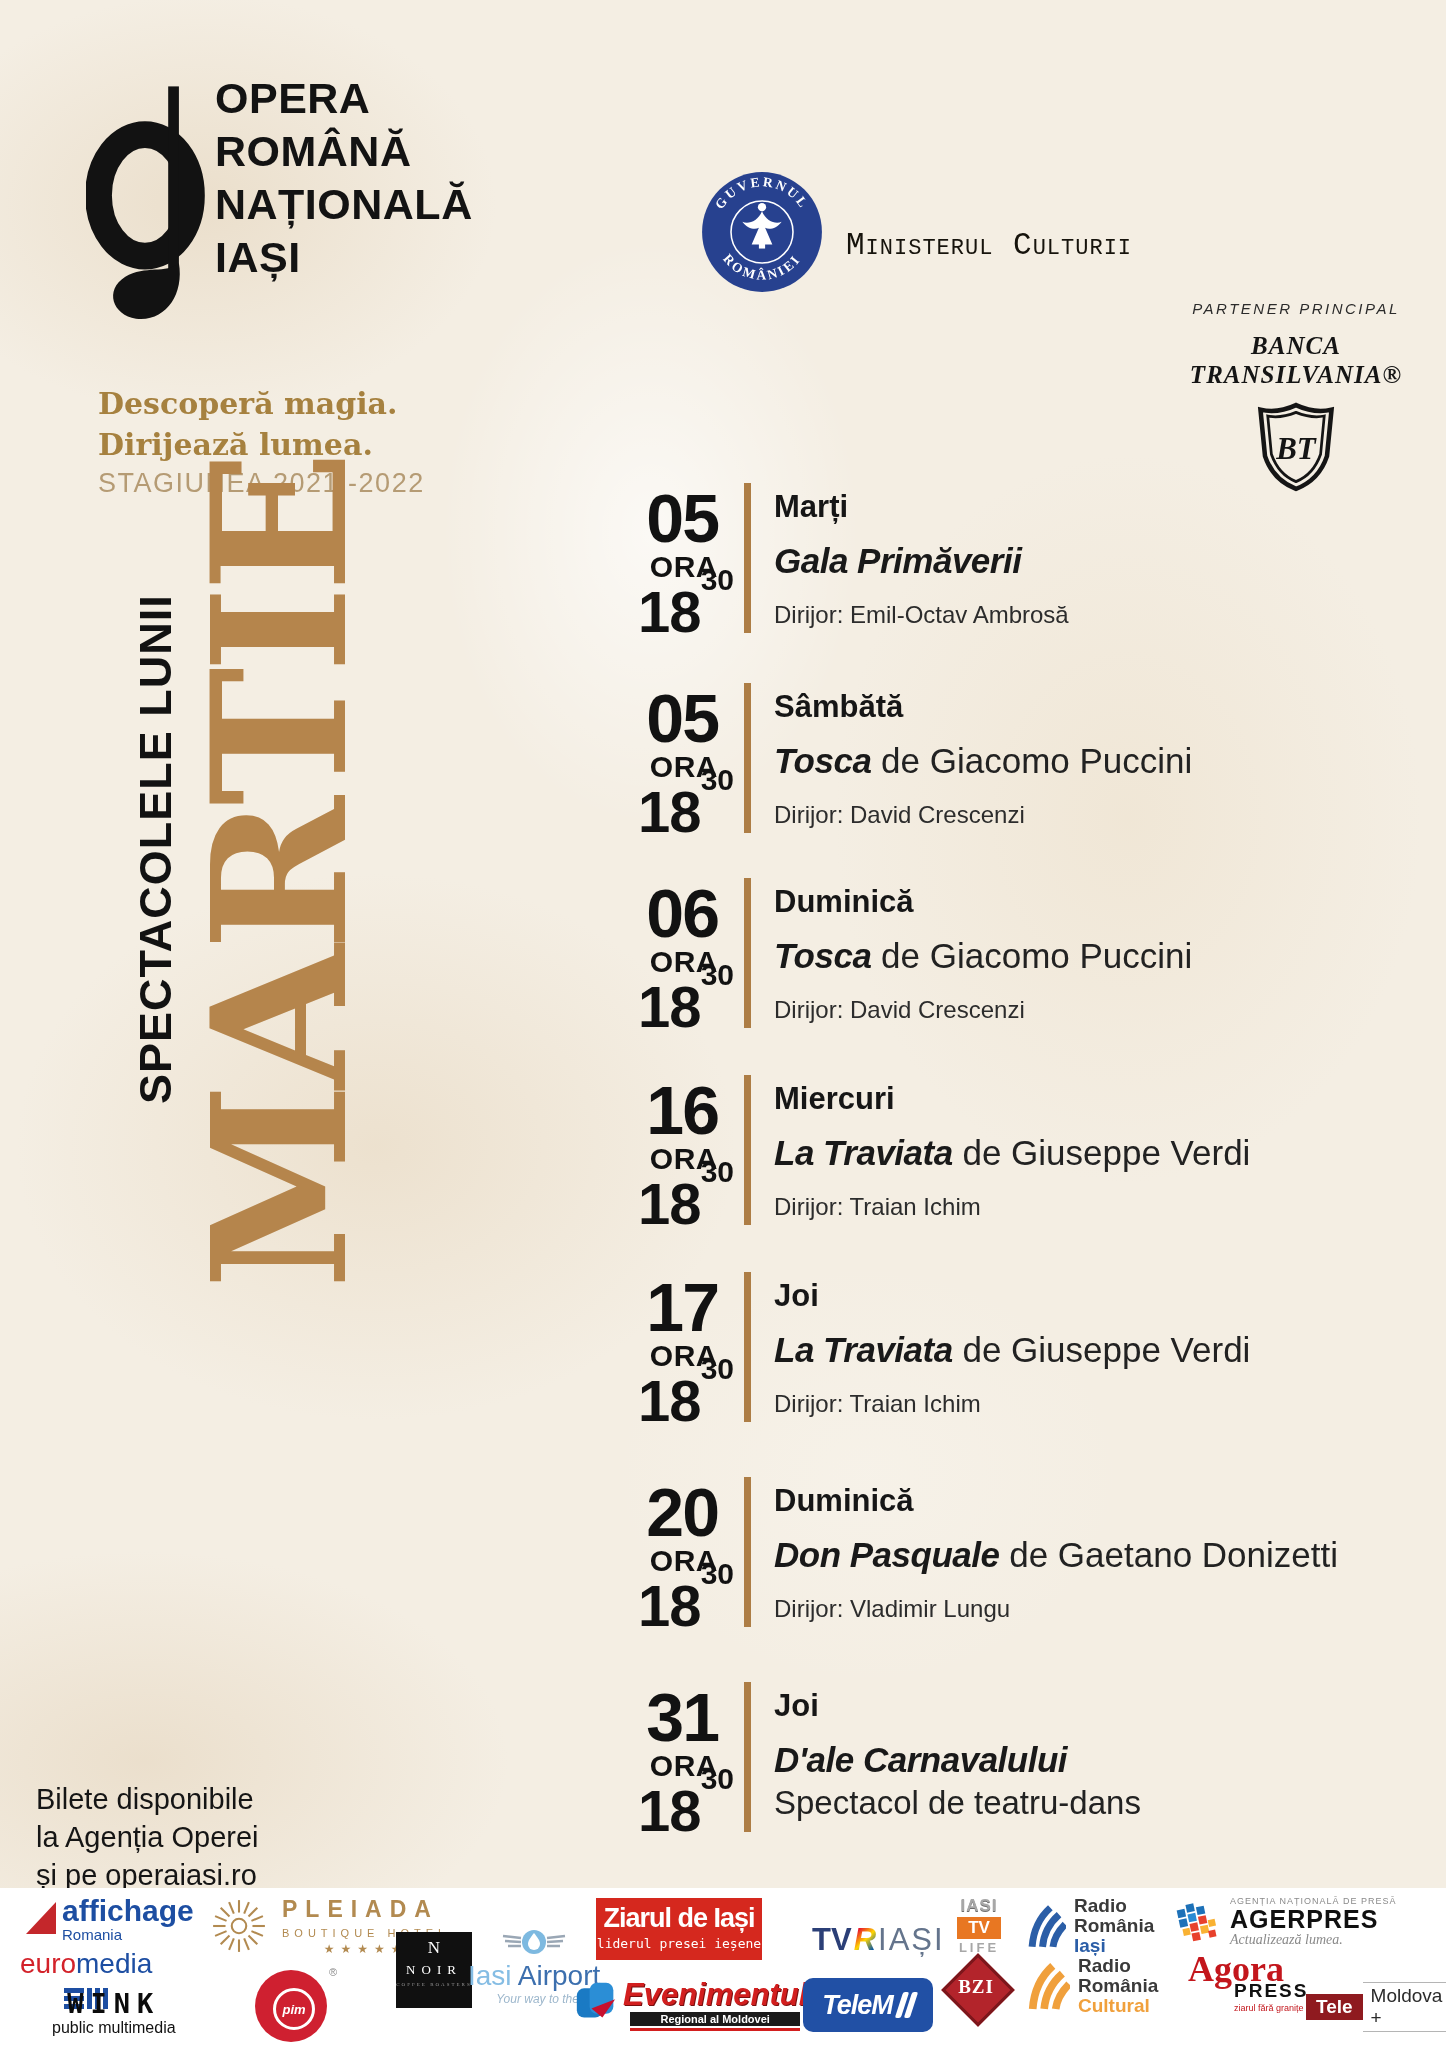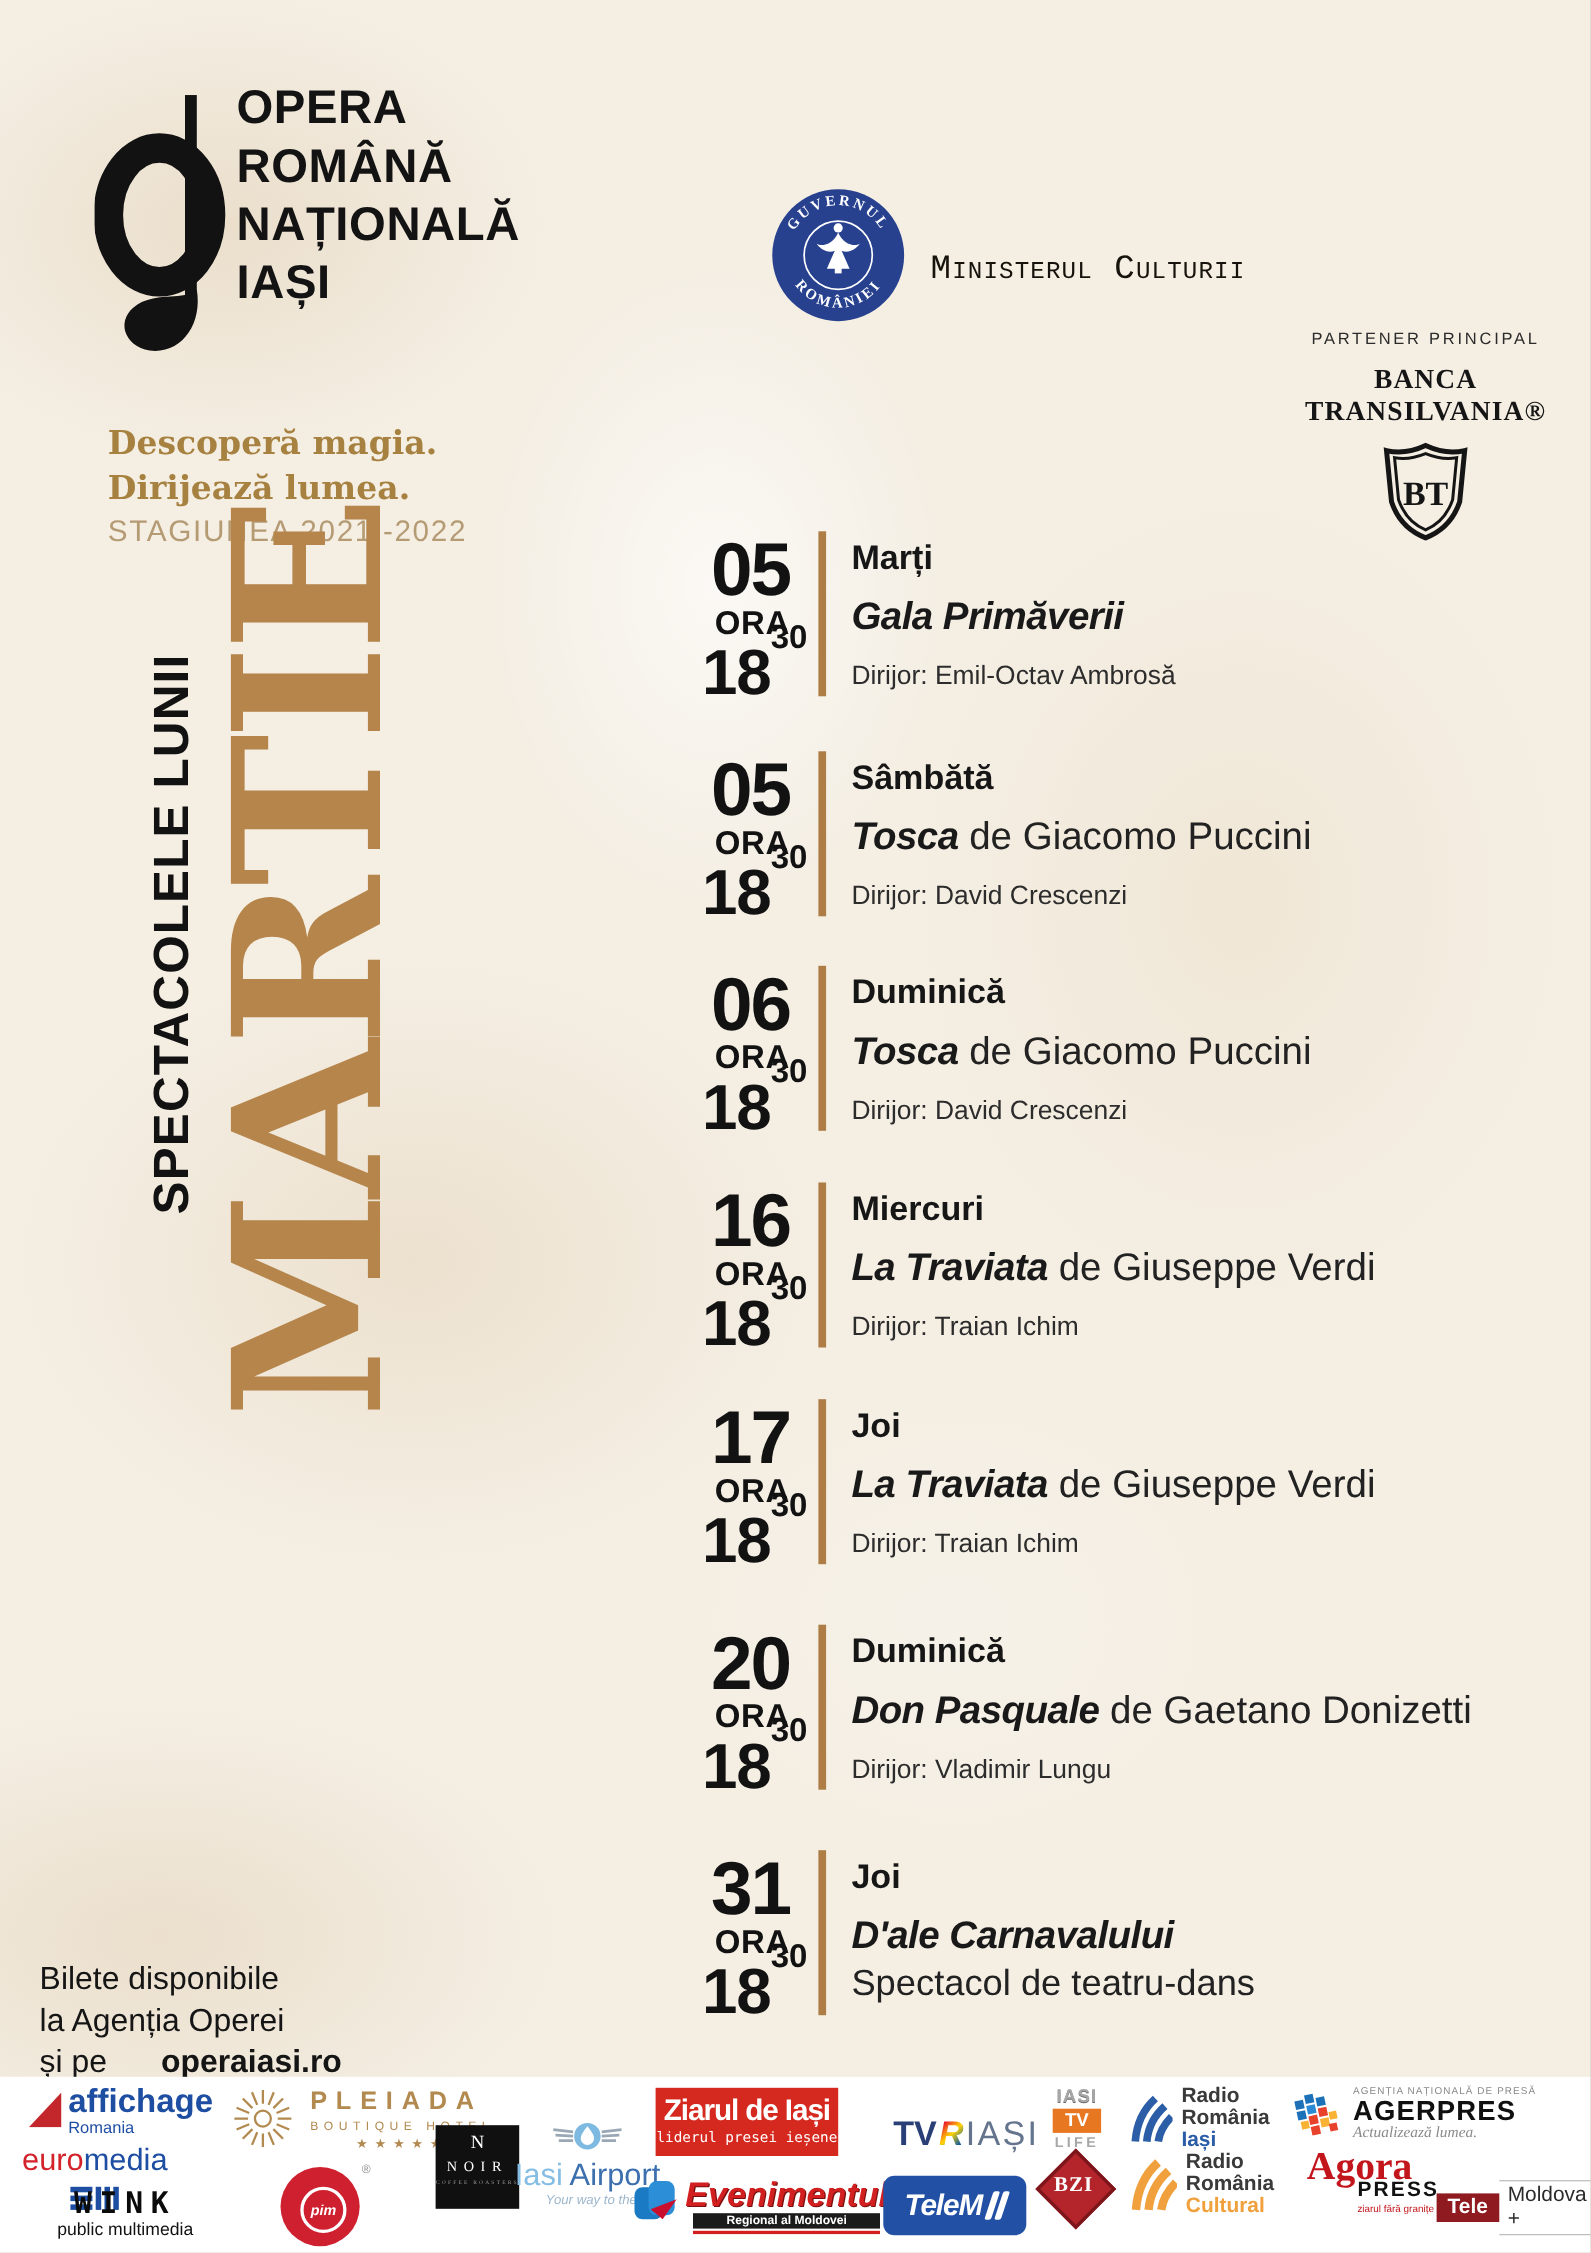--- a/index.html
+++ b/index.html
@@ -11,21 +11,21 @@
       radial-gradient(ellipse 300px 420px at 45% 26%, rgba(255,255,255,.65), rgba(255,255,255,0) 70%),
       radial-gradient(ellipse 500px 380px at 26% 56%, rgba(229,212,186,.5), rgba(229,212,186,0) 72%),
       radial-gradient(ellipse 420px 520px at 78% 40%, rgba(236,223,201,.5), rgba(236,223,201,0) 70%),
       radial-gradient(ellipse 520px 300px at 10% 86%, rgba(224,205,177,.45), rgba(224,205,177,0) 70%),
       radial-gradient(ellipse 360px 300px at 60% 72%, rgba(248,244,236,.6), rgba(248,244,236,0) 70%);}
   .abs{position:absolute;}
 
   
   .opera-title{left:215px;top:72px;font-size:43px;line-height:53px;font-weight:800;letter-spacing:.5px;color:#131313;}
   .ministry{left:846px;top:228px;font-family:Liberation Mono, monospace;font-variant:small-caps;font-size:31px;letter-spacing:1px;color:#16130c;}
-  .partner{left:1150px;top:300px;width:292px;text-align:center;}
+  .partner{left:1150px;top:300px;width:292px;text-align:center;font-style:italic;}
   .partner-label{font-size:15px;letter-spacing:2.5px;color:#2b2b2b;}
   .partner-name{margin-top:14px;font-family:"Liberation Serif",serif;font-weight:800;font-size:25px;line-height:29px;letter-spacing:1px;color:#151515;}
   .bt-shield{margin-top:12px;}
 
   
   .tagline{left:98px;top:383px;font-family:"DejaVu Serif",serif;font-weight:800;font-size:30px;line-height:41px;color:#a6813f;}
   .season{left:98px;top:468px;font-size:27px;letter-spacing:1.5px;color:#b59b74;}
   .vert-label{left:130px;top:1104px;transform-origin:0 0;transform:rotate(-90deg);
     font-size:45px;font-weight:800;letter-spacing:1px;white-space:nowrap;color:#121212;}
   .vert-month{left:206px;top:1289px;transform-origin:0 0;transform:rotate(-90deg);
@@ -43,21 +43,21 @@
   .e-info{position:absolute;left:774px;top:6px;width:640px;}
   .e-day{font-size:31px;font-weight:800;color:#161616;}
   .e-title{margin-top:16px;font-size:35px;color:#191919;}
   .e-title .t{font-weight:800;font-style:italic;letter-spacing:-.5px;}
   .e-title .r{font-weight:400;color:#222;}
   .e-sub{margin-top:4px;font-size:33px;font-weight:400;color:#222;}
   .e-note{margin-top:20px;font-size:24px;color:#2c2c2c;}
 
   
   .tickets{left:36px;top:1780px;font-size:29px;line-height:38px;font-weight:500;color:#151515;}
-  .tickets b{font-weight:700;margin-left:41px;}
+  .tickets b{font-weight:400;}
 
   
   .band{left:0;top:1888px;width:1446px;height:160px;background:#ffffff;}
   .band .abs{position:absolute;}
   .lg-affichage{left:26px;top:8px;display:flex;align-items:flex-start;gap:6px;}
   .aff-tri{width:30px;height:32px;background:#c4272b;clip-path:polygon(100% 0,100% 100%,0 100%);margin-top:6px;}
   .aff-name{font-size:30px;font-weight:800;color:#1d4ea2;line-height:30px;}
   .aff-sub{font-size:15px;color:#1d4ea2;}
   .lg-euromedia{left:20px;top:60px;display:flex;align-items:center;gap:8px;font-weight:400;font-size:28px;flex-direction:column;}
   .em-red{color:#d3222a;} .em-blue{color:#1d4ea2;}

